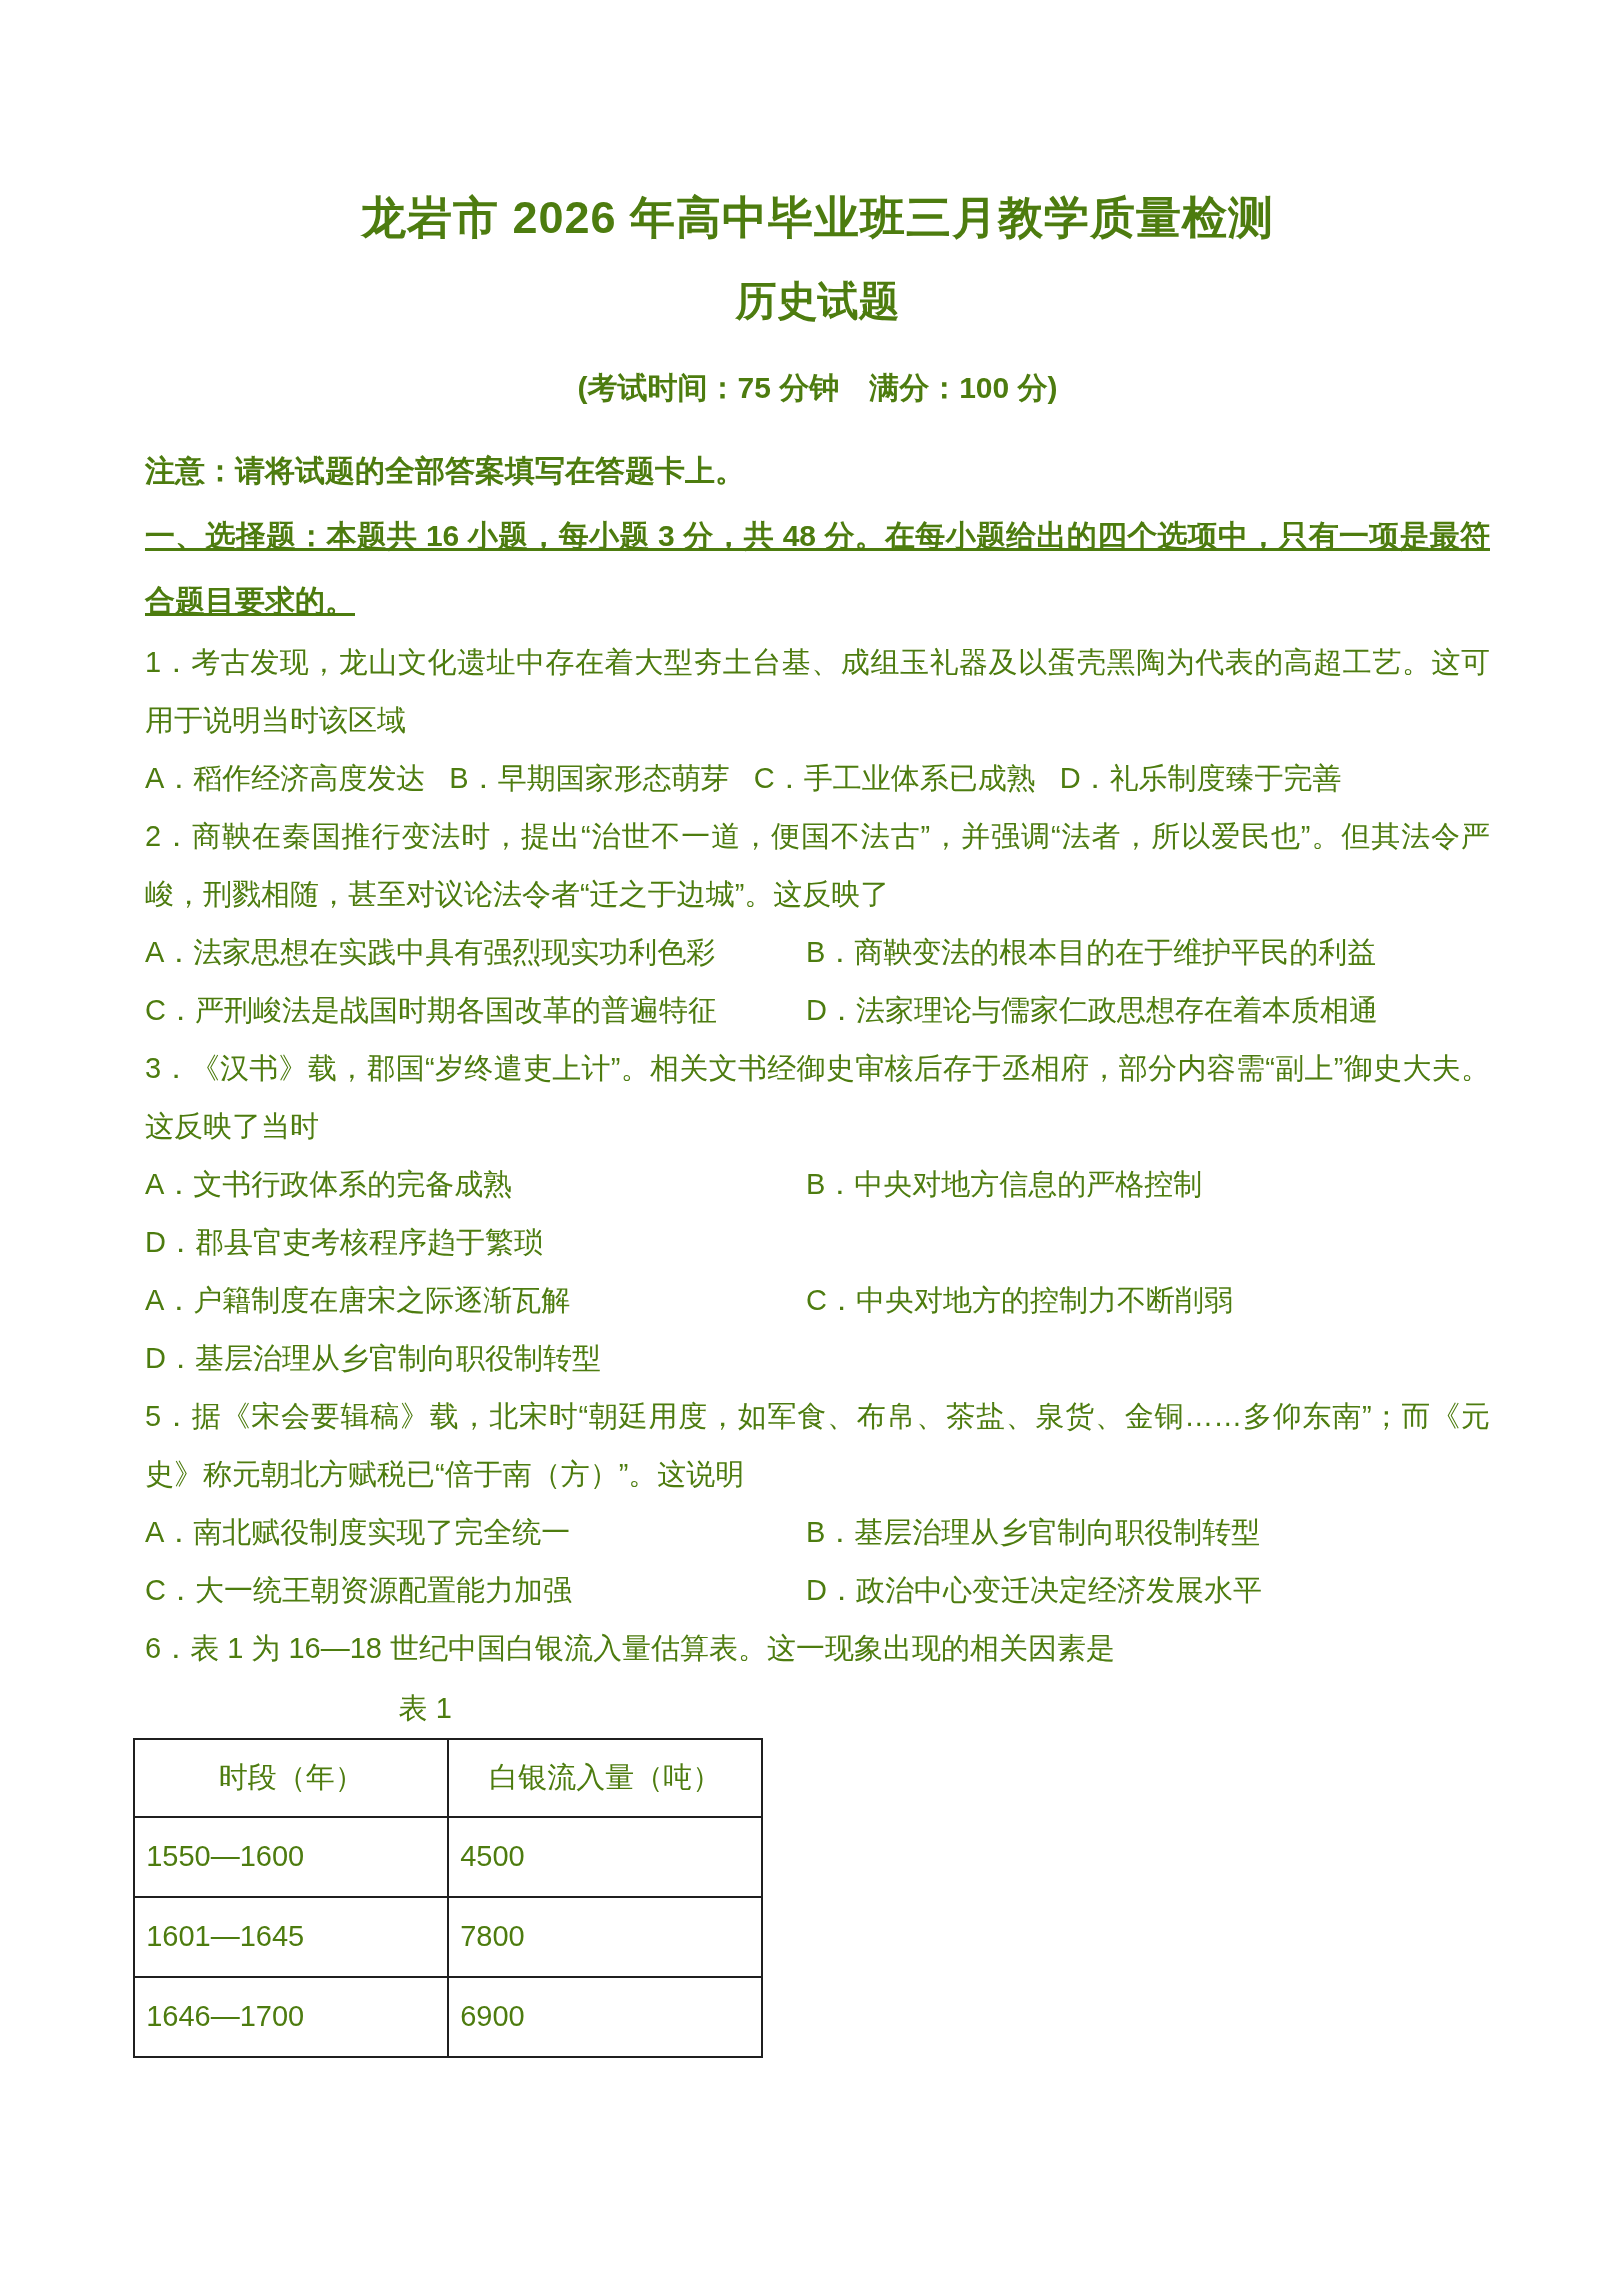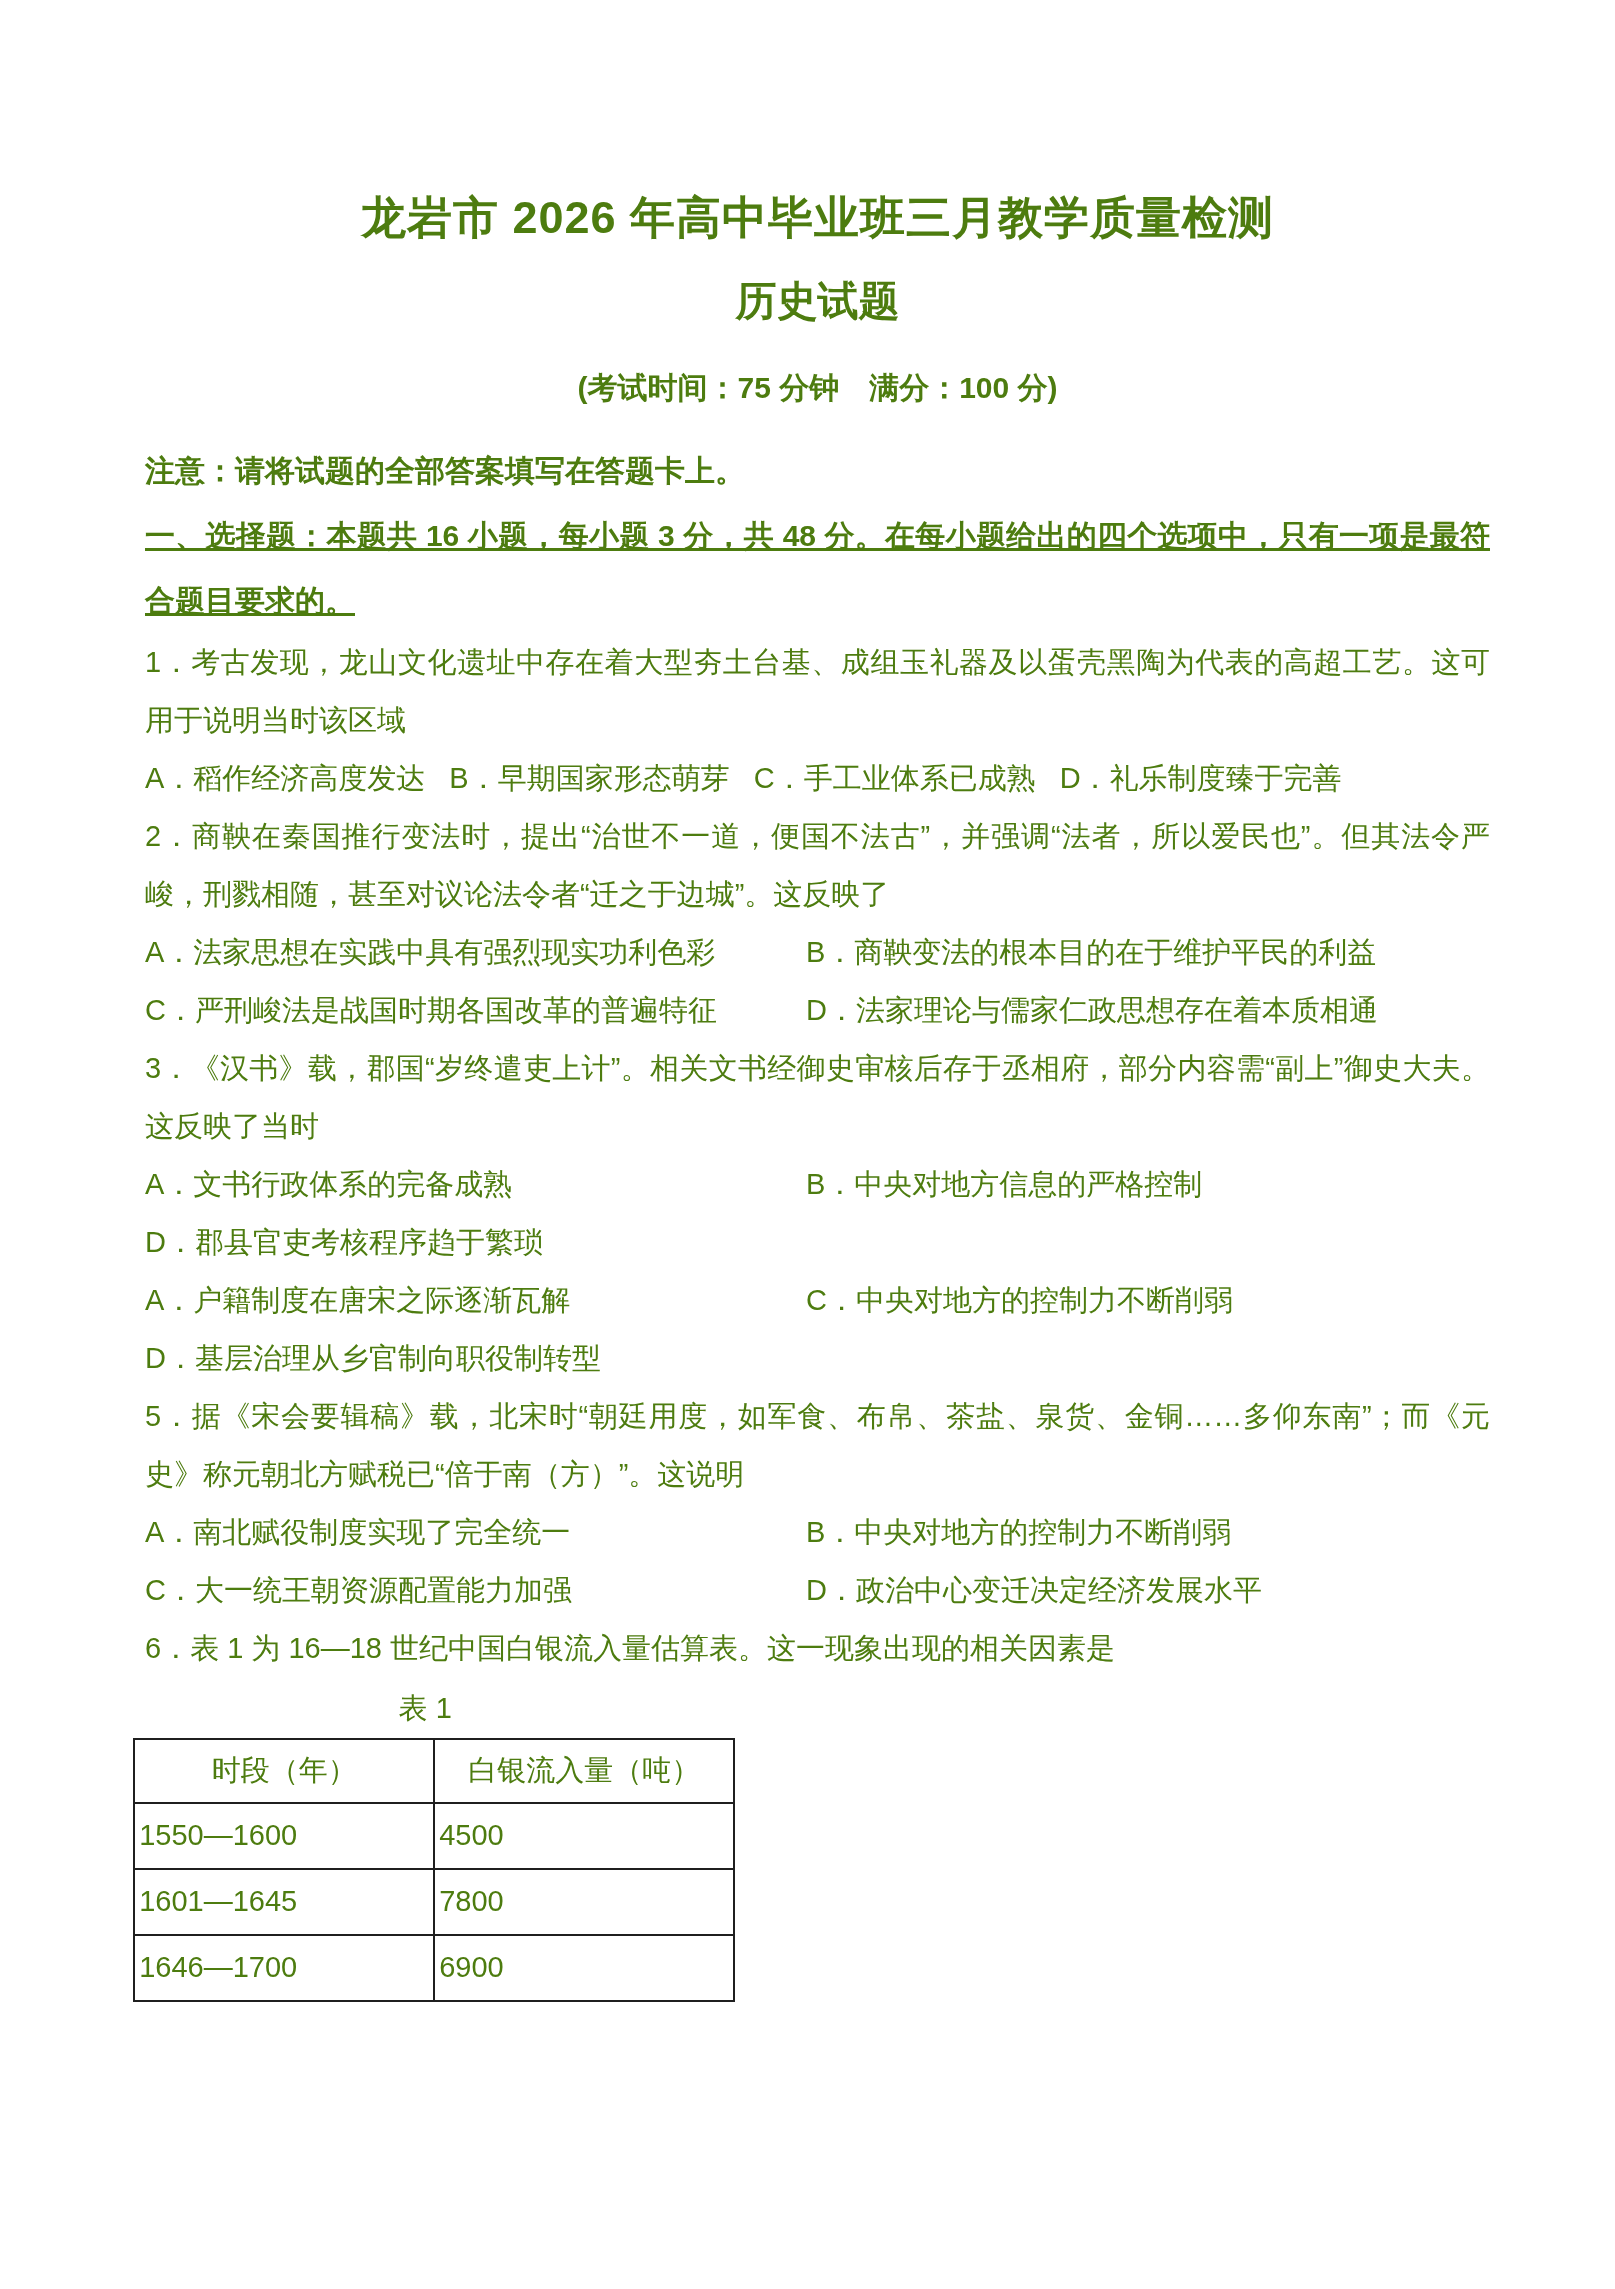--- a/index.html
+++ b/index.html
@@ -74,21 +74,21 @@
     border-collapse: collapse;
     margin: 9.8px 0 0 -11.8px;
     table-layout: fixed;
   }
   table.data-table th, table.data-table td {
     border: 2px solid #1f1f1f;
     width: 290px;
     vertical-align: middle;
     font-size: 29px;
     font-weight: 500;
-    padding: 4px;
+    padding: 11px;
   }
   table.data-table th { height: 54px; }
   table.data-table td { height: 56px; }
 </style>
 </head>
 <body>
 
 <div class="page">
   <div class="content">
 
@@ -132,21 +132,21 @@
         <span>A．户籍制度在唐宋之际逐渐瓦解</span>
         <span>C．中央对地方的控制力不断削弱</span>
         <span>D．基层治理从乡官制向职役制转型</span>
       </div>
     </div>
 
     <div class="q">
       <p class="stem">5．据《宋会要辑稿》载，北宋时“朝廷用度，如军食、布帛、茶盐、泉货、金铜……多仰东南”；而《元史》称元朝北方赋税已“倍于南（方）”。这说明</p>
       <div class="opts opts-grid">
         <span>A．南北赋役制度实现了完全统一</span>
-        <span>B．中央对地方的控制力不断削弱</span>
+        <span>B．基层治理从乡官制向职役制转型</span>
         <span>C．大一统王朝资源配置能力加强</span>
         <span>D．政治中心变迁决定经济发展水平</span>
       </div>
     </div>
 
     <div class="q">
       <p class="stem">6．表 1 为 16—18 世纪中国白银流入量估算表。这一现象出现的相关因素是</p>
     </div>
 
     <div class="table-section">

